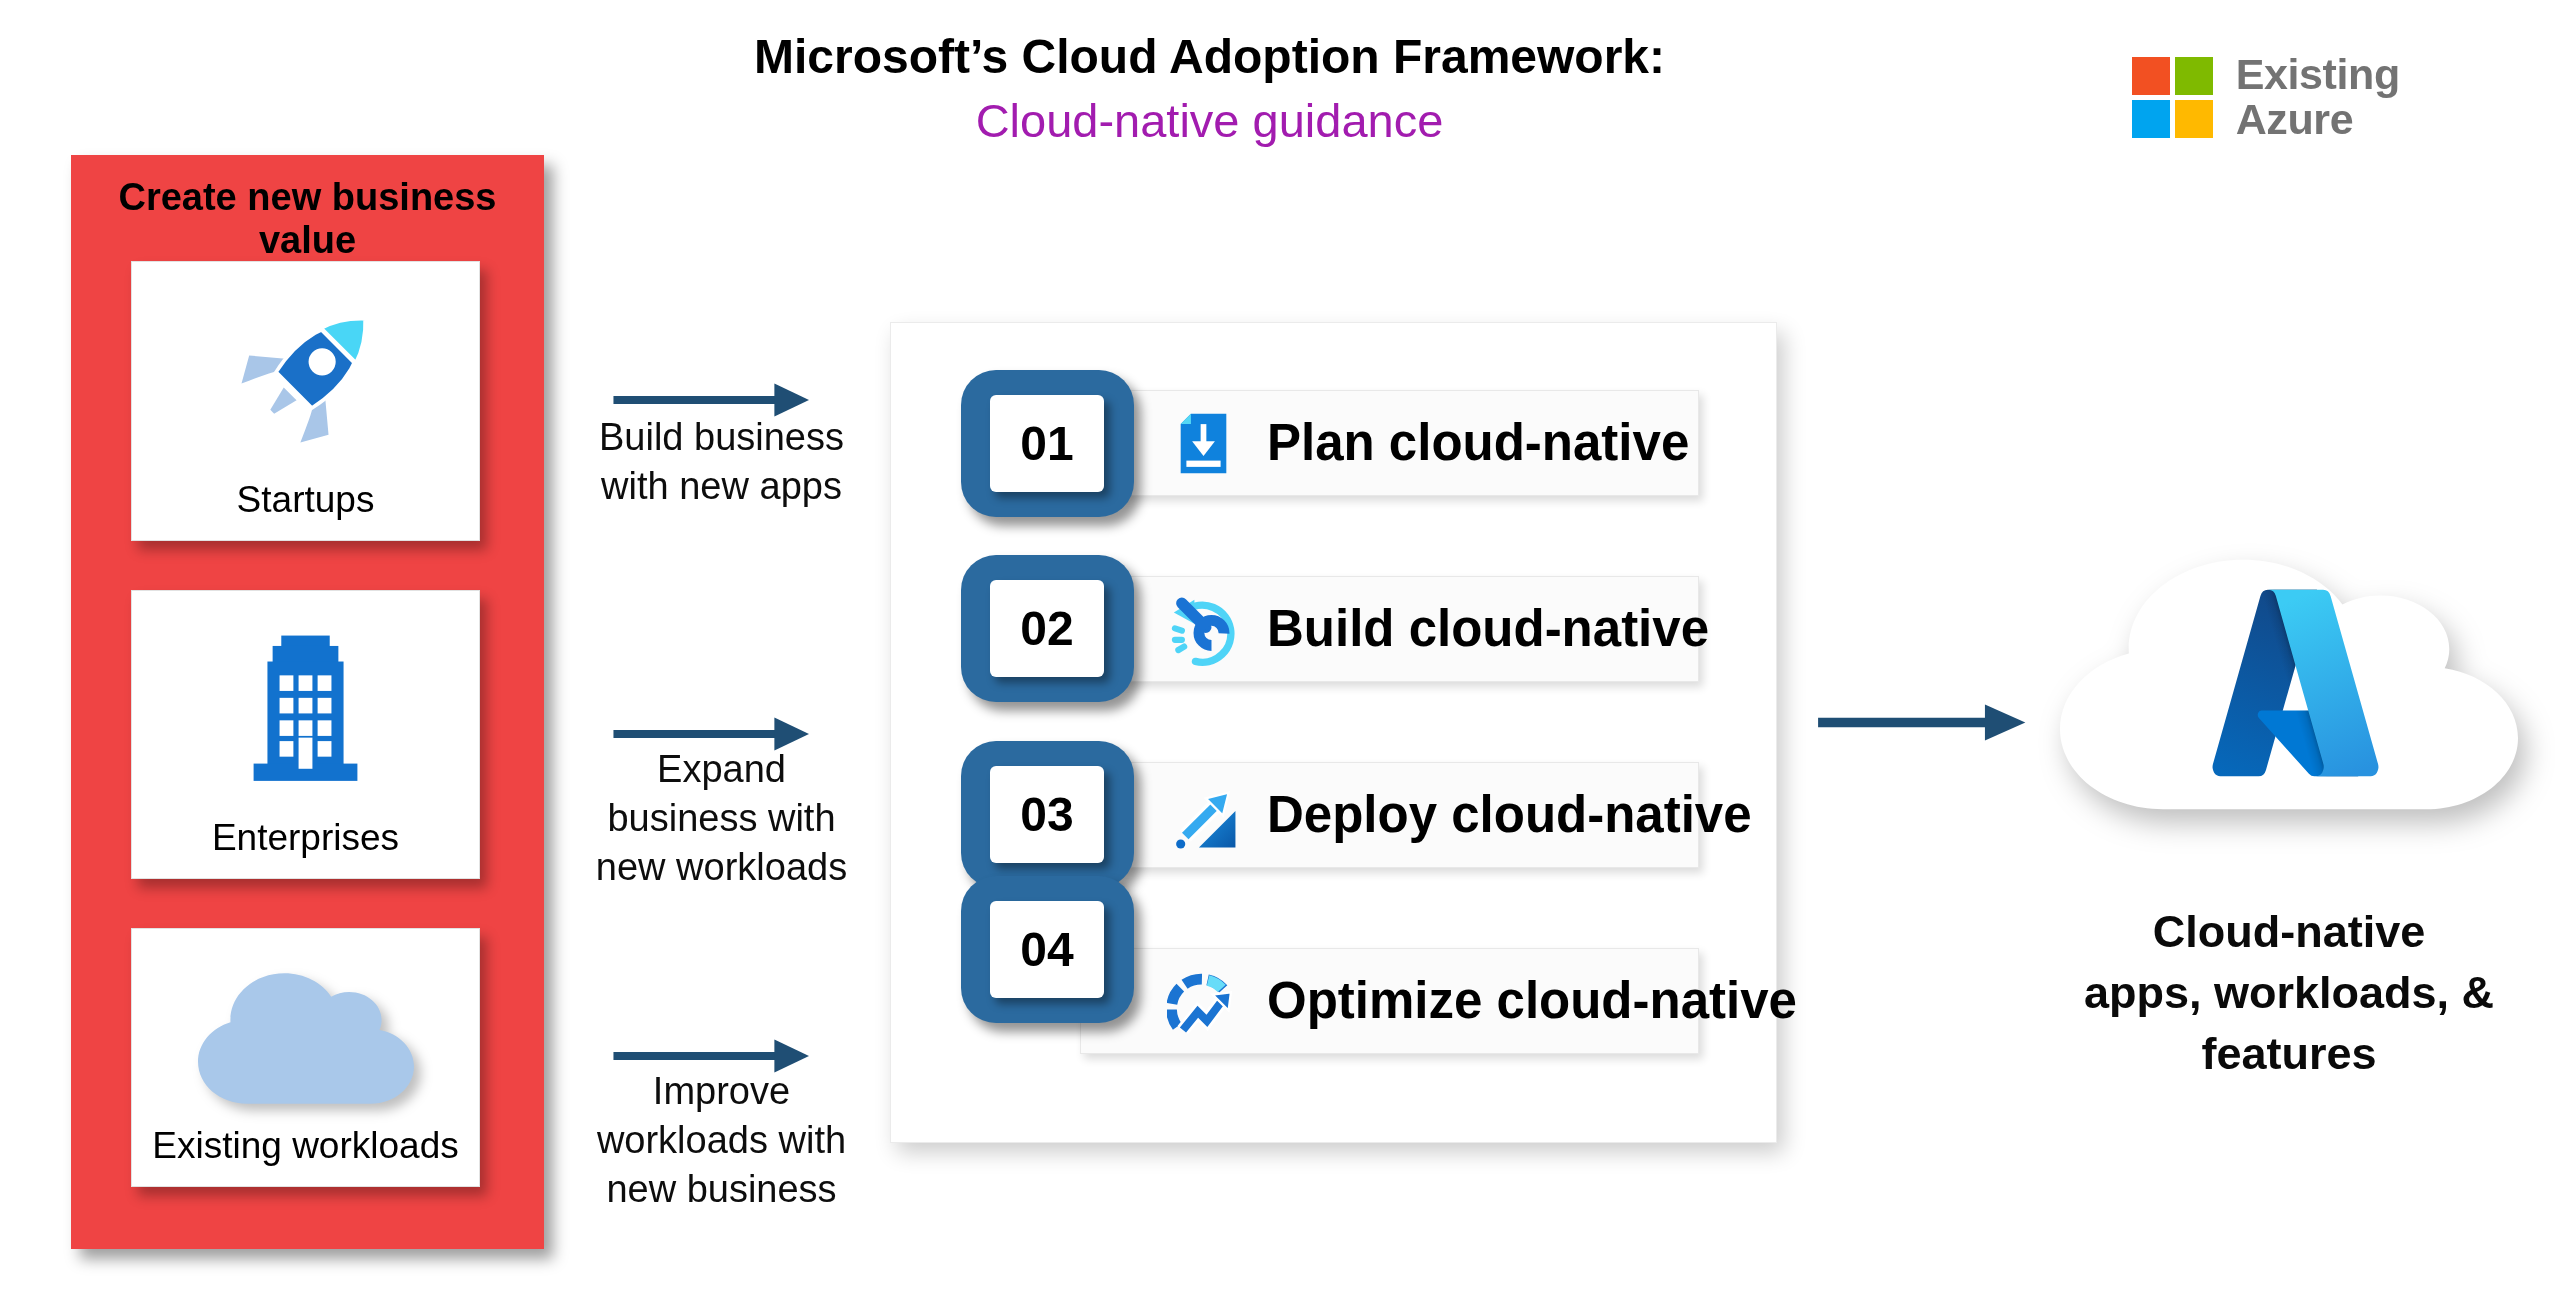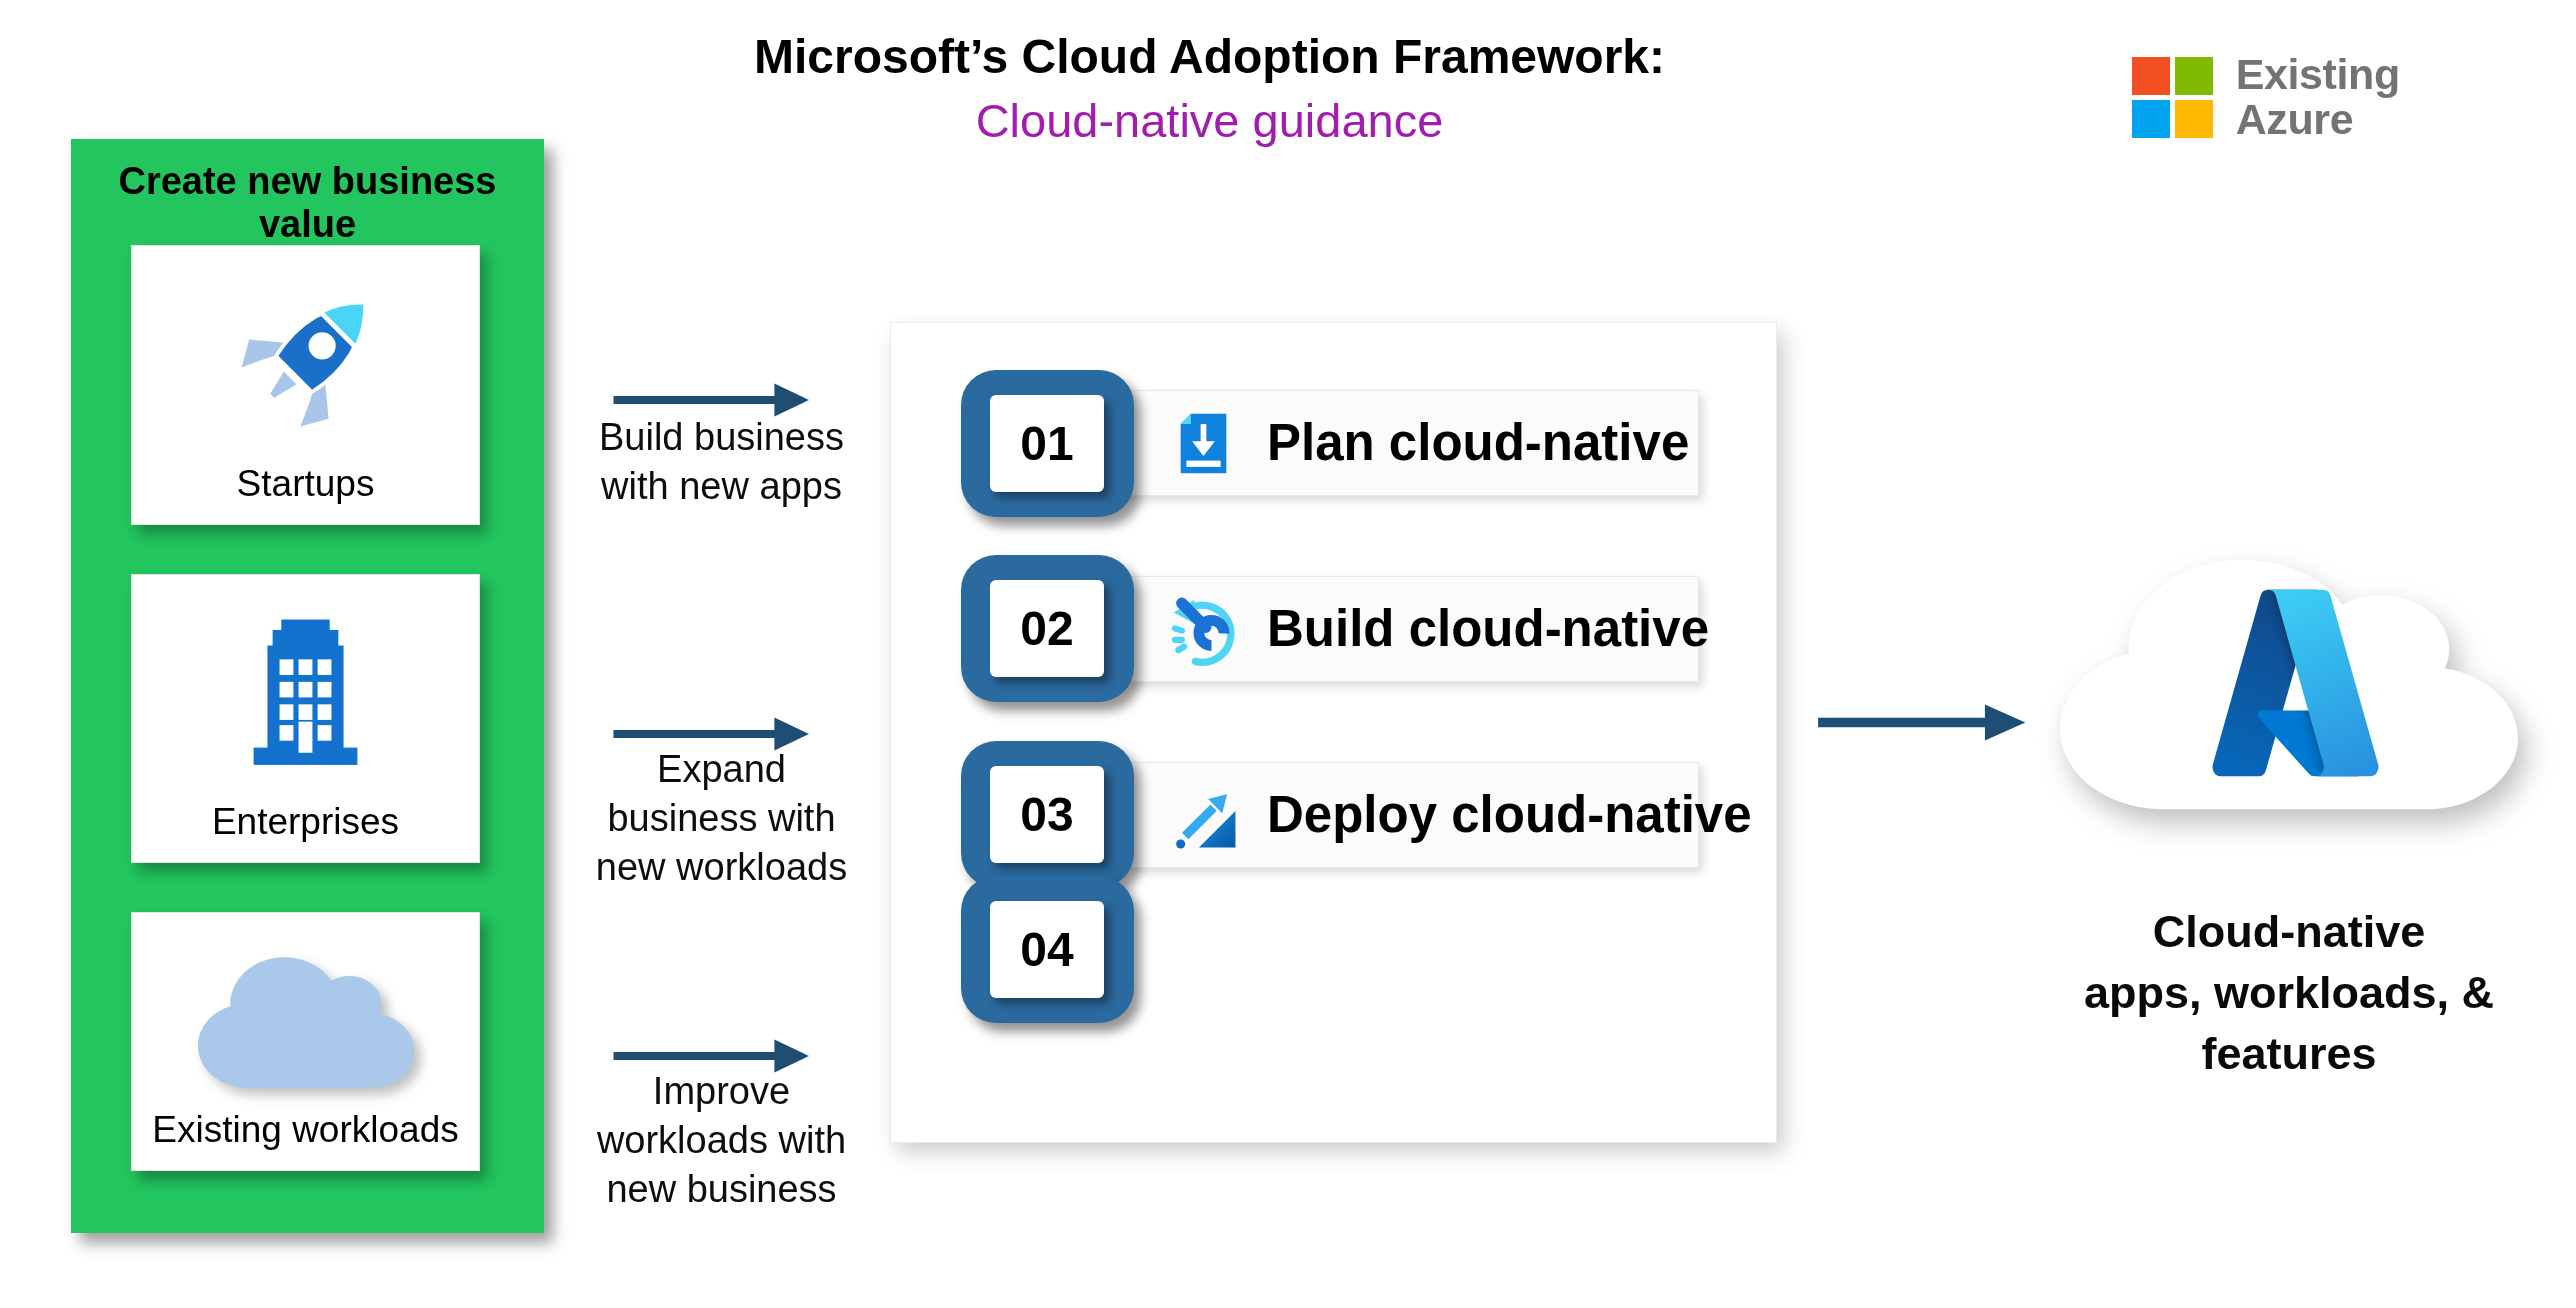--- a/index.html
+++ b/index.html
@@ -11,21 +11,21 @@
   .title .t1{font-size:48px;font-weight:bold;line-height:66px;}
   .title .t2{font-size:47px;font-weight:normal;line-height:62px;color:#a21caf;}
 
   
   .ms-logo{position:absolute;left:2132px;top:52px;display:flex;align-items:flex-start;gap:22.5px;}
   .squares{display:grid;grid-template-columns:38px 38px;grid-template-rows:38px 38px;gap:5.2px;margin-top:5.2px;}
   .sq{width:38px;height:38px;}
   .brandtext{font-size:43px;font-weight:bold;line-height:45px;color:#737373;letter-spacing:-0.4px;}
 
   
-  .left-panel{position:absolute;left:71px;top:139px;width:473px;height:1094px;background:#22c55e;
+  .left-panel{position:absolute;left:71px;top:155px;width:473px;height:1094px;background:#ef4444;
     box-shadow:8.6px 10.4px 14px rgba(0,0,0,0.38);}
   .panel-header{position:absolute;top:21px;left:0;width:100%;text-align:center;font-size:38px;font-weight:bold;color:#000;}
   .card{position:absolute;left:60px;width:349px;background:#ffffff;border:0.9px solid #e2e2e2;
     box-shadow:7px 8.6px 12px rgba(0,0,0,0.30);box-sizing:border-box;}
   .card svg{display:block;margin:0 auto;}
   .card-label{position:absolute;bottom:19px;left:0;width:100%;text-align:center;font-size:37px;color:#000;}
   .card1{top:106px;height:280px;}
   .card2{top:435px;height:289px;}
   .card3{top:773px;height:259px;}
   .card1 svg{margin-top:26px;}
@@ -212,20 +212,30 @@
       <line x1="16" y1="50" x2="42" y2="24" stroke="#35aaf0" stroke-width="8"></line>
       <polygon points="54,12 34,17 49,32" fill="#35aaf0" stroke="#fff" stroke-width="2"></polygon>
       <circle cx="12" cy="57" r="4" fill="#0d6cc9"></circle>
     </svg>
     <div class="step-label">Deploy cloud-native</div>
   </div>
   <div class="step-badge bg3">
     <div class="badge-inner">03</div>
   </div>
 
+  <div class="step-bar sb4">
+    <svg class="step-icon" viewBox="0 0 64 64">
+      <path fill="none" stroke="#1b74d2" stroke-width="9.5" stroke-dasharray="16 5" d="M9 54 A24 24 0 1 1 51 23"></path>
+      <path fill="none" stroke="#67dcf8" stroke-width="9.5" d="M36 13.5 A24 24 0 0 1 48 20.5"></path>
+      <path fill="none" stroke="#fff" stroke-width="12" d="M14 57 L27 41 L35 49 L47 33"></path>
+      <path fill="none" stroke="#1b74d2" stroke-width="7" d="M14 57 L27 41 L35 49 L47 33"></path>
+      <polygon points="56,24 40,26 54,40" fill="#1b74d2" stroke="#fff" stroke-width="2"></polygon>
+    </svg>
+    <div class="step-label">Optimize cloud-native</div>
+  </div>
   <div class="step-badge bg4">
     <div class="badge-inner">04</div>
   </div>
 
   <svg class="big-arrow" viewBox="0 0 245 50">
     <line x1="4" y1="25" x2="200" y2="25" stroke="#1f4e74" stroke-width="11"></line>
     <polygon points="198,4 245,25 198,46" fill="#1f4e74"></polygon>
   </svg>
 
   <svg class="result-cloud" viewBox="0 0 640 512" preserveAspectRatio="none">

